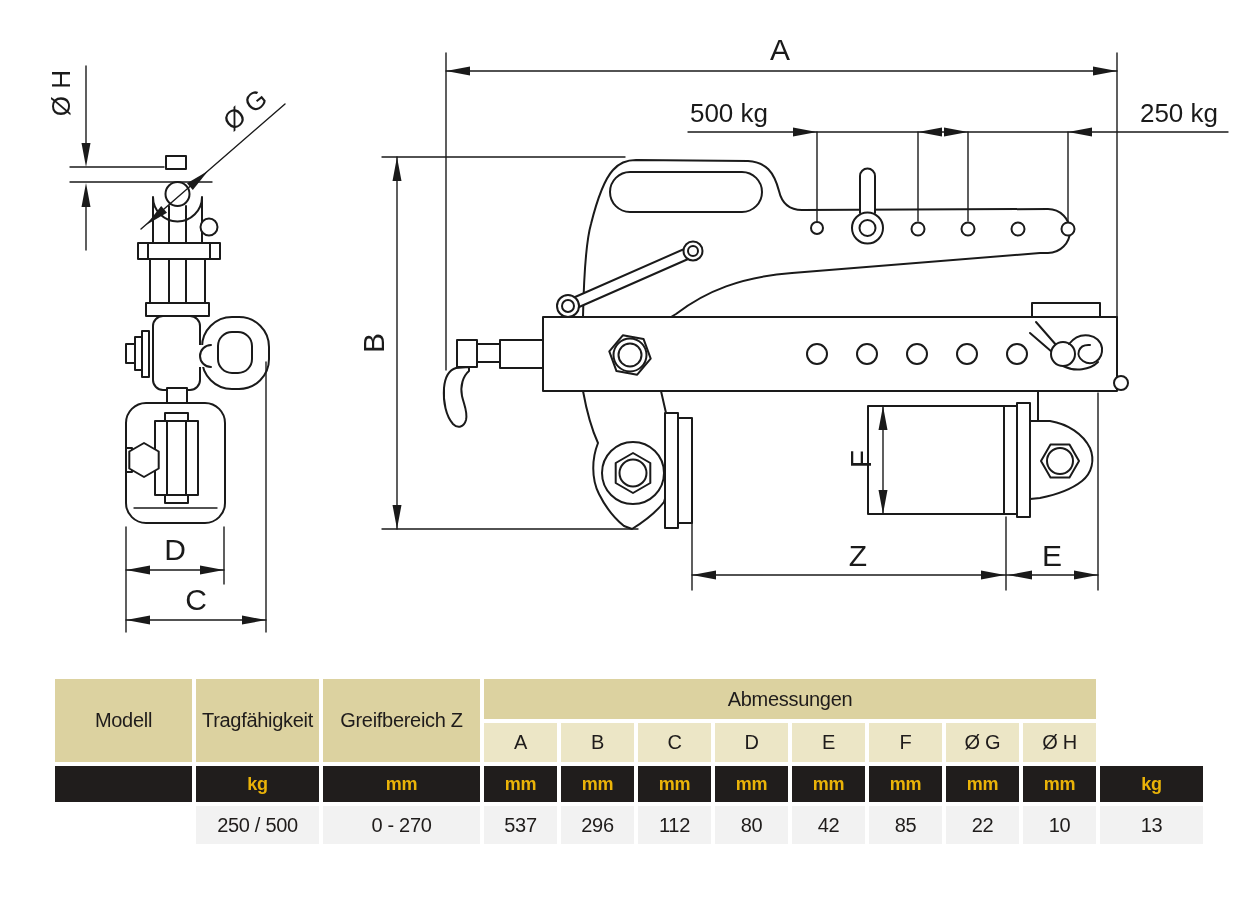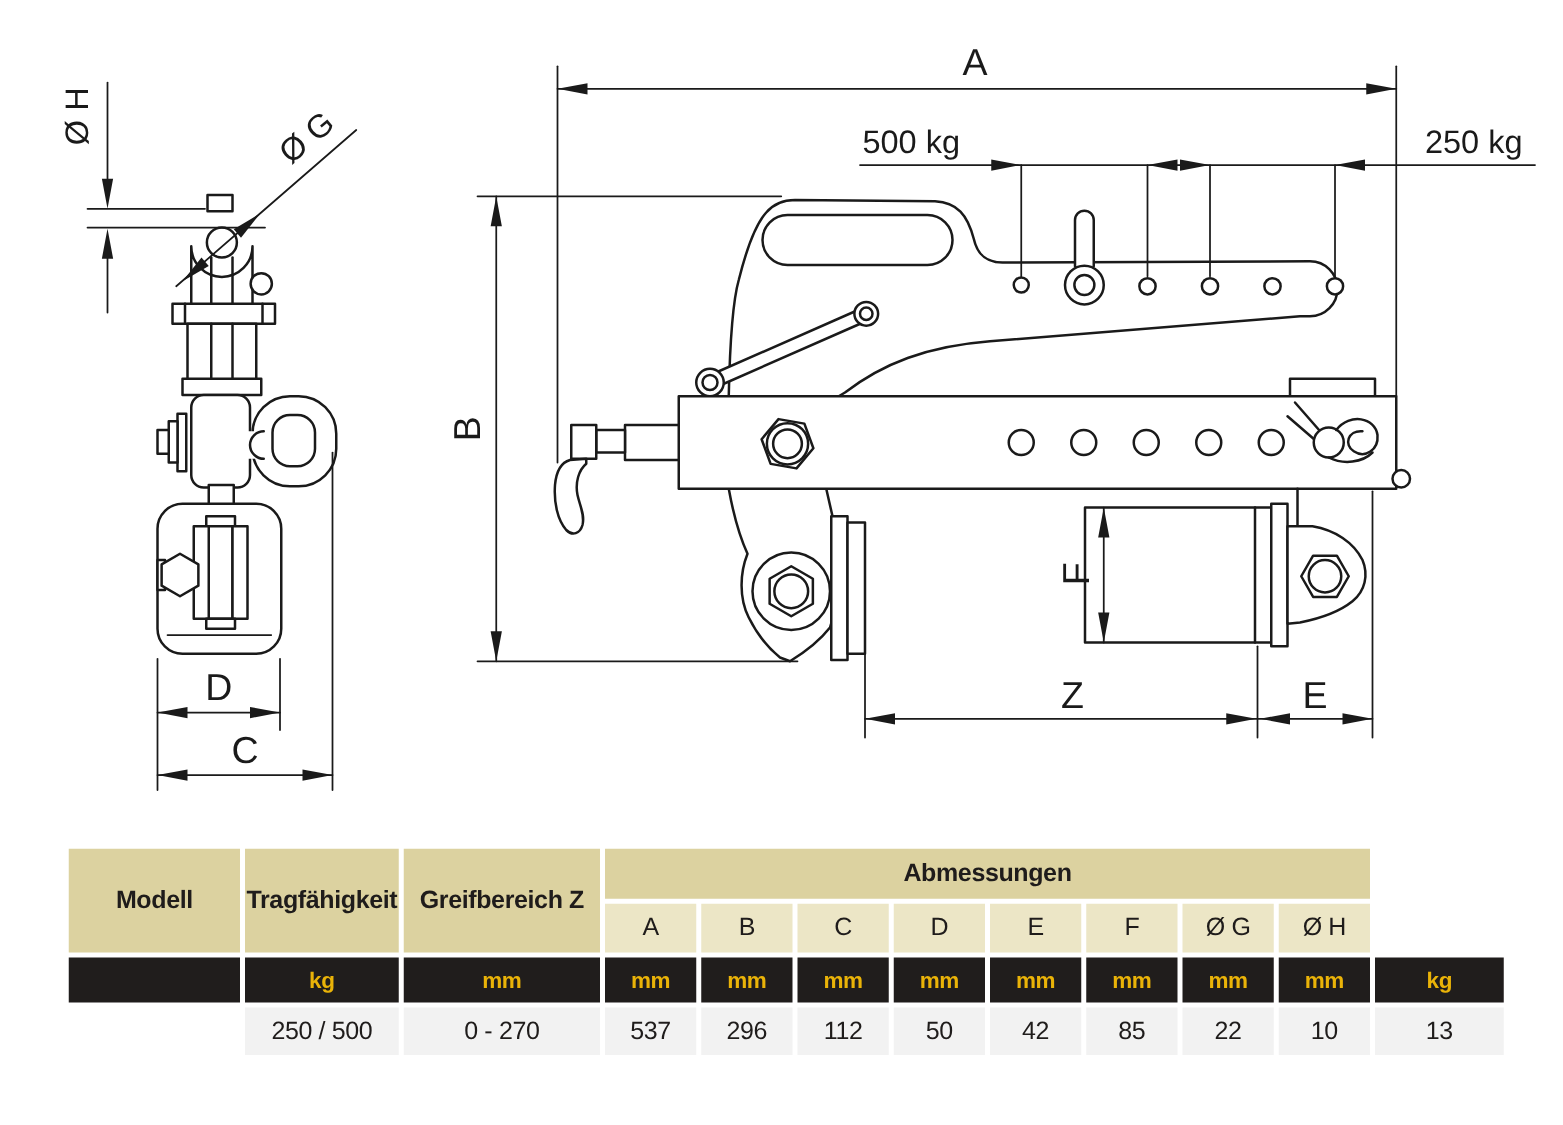--- a/index.html
+++ b/index.html
@@ -15,21 +15,21 @@
   text.dim{font-family:"Liberation Sans",sans-serif;fill:#1a1a1a;font-weight:400;}
   .f30{font-size:30px;} .f26{font-size:26px;}
 
   
   .spec-table{position:absolute;left:55px;top:679px;width:1148px;display:grid;
       grid-template-columns:137px 123px 157px repeat(8,73px) 103px;
       grid-template-rows:40px 39px 36px 38px;
       column-gap:4px;row-gap:4px;background:#fff;}
   .cell{display:flex;align-items:center;justify-content:center;color:#1f1c1b;
         font-family:"Liberation Sans",sans-serif;letter-spacing:-0.3px;}
-  .hdr{background:#dcd2a0;font-weight:700;font-size:20px;}
+  .hdr{background:#dcd2a0;font-weight:400;font-size:20px;}
   .sub{background:#ece6c6;font-weight:400;font-size:20px;}
   .unit{background:#201d1c;color:#eab308;font-weight:700;font-size:18px;}
   .data{background:#f2f2f2;font-size:20px;}
   .bold{font-weight:700;}
   .span2{grid-row:1/3;}
   .abm{grid-column:4/12;grid-row:1;}
 </style>
 </head>
 <body>
 
@@ -276,21 +276,21 @@
   <div class="cell unit" style="grid-column:9;grid-row:3">mm</div>
   <div class="cell unit" style="grid-column:10;grid-row:3">mm</div>
   <div class="cell unit" style="grid-column:11;grid-row:3">mm</div>
   <div class="cell unit" style="grid-column:12;grid-row:3">kg</div>
 
   <div class="cell data" style="grid-column:2;grid-row:4">250 / 500</div>
   <div class="cell data" style="grid-column:3;grid-row:4">0 - 270</div>
   <div class="cell data" style="grid-column:4;grid-row:4">537</div>
   <div class="cell data" style="grid-column:5;grid-row:4">296</div>
   <div class="cell data" style="grid-column:6;grid-row:4">112</div>
-  <div class="cell data" style="grid-column:7;grid-row:4">50</div>
+  <div class="cell data" style="grid-column:7;grid-row:4">80</div>
   <div class="cell data" style="grid-column:8;grid-row:4">42</div>
   <div class="cell data" style="grid-column:9;grid-row:4">85</div>
   <div class="cell data" style="grid-column:10;grid-row:4">22</div>
   <div class="cell data" style="grid-column:11;grid-row:4">10</div>
   <div class="cell data" style="grid-column:12;grid-row:4">13</div>
 </div>
 
 </div>
 
 </body></html>

